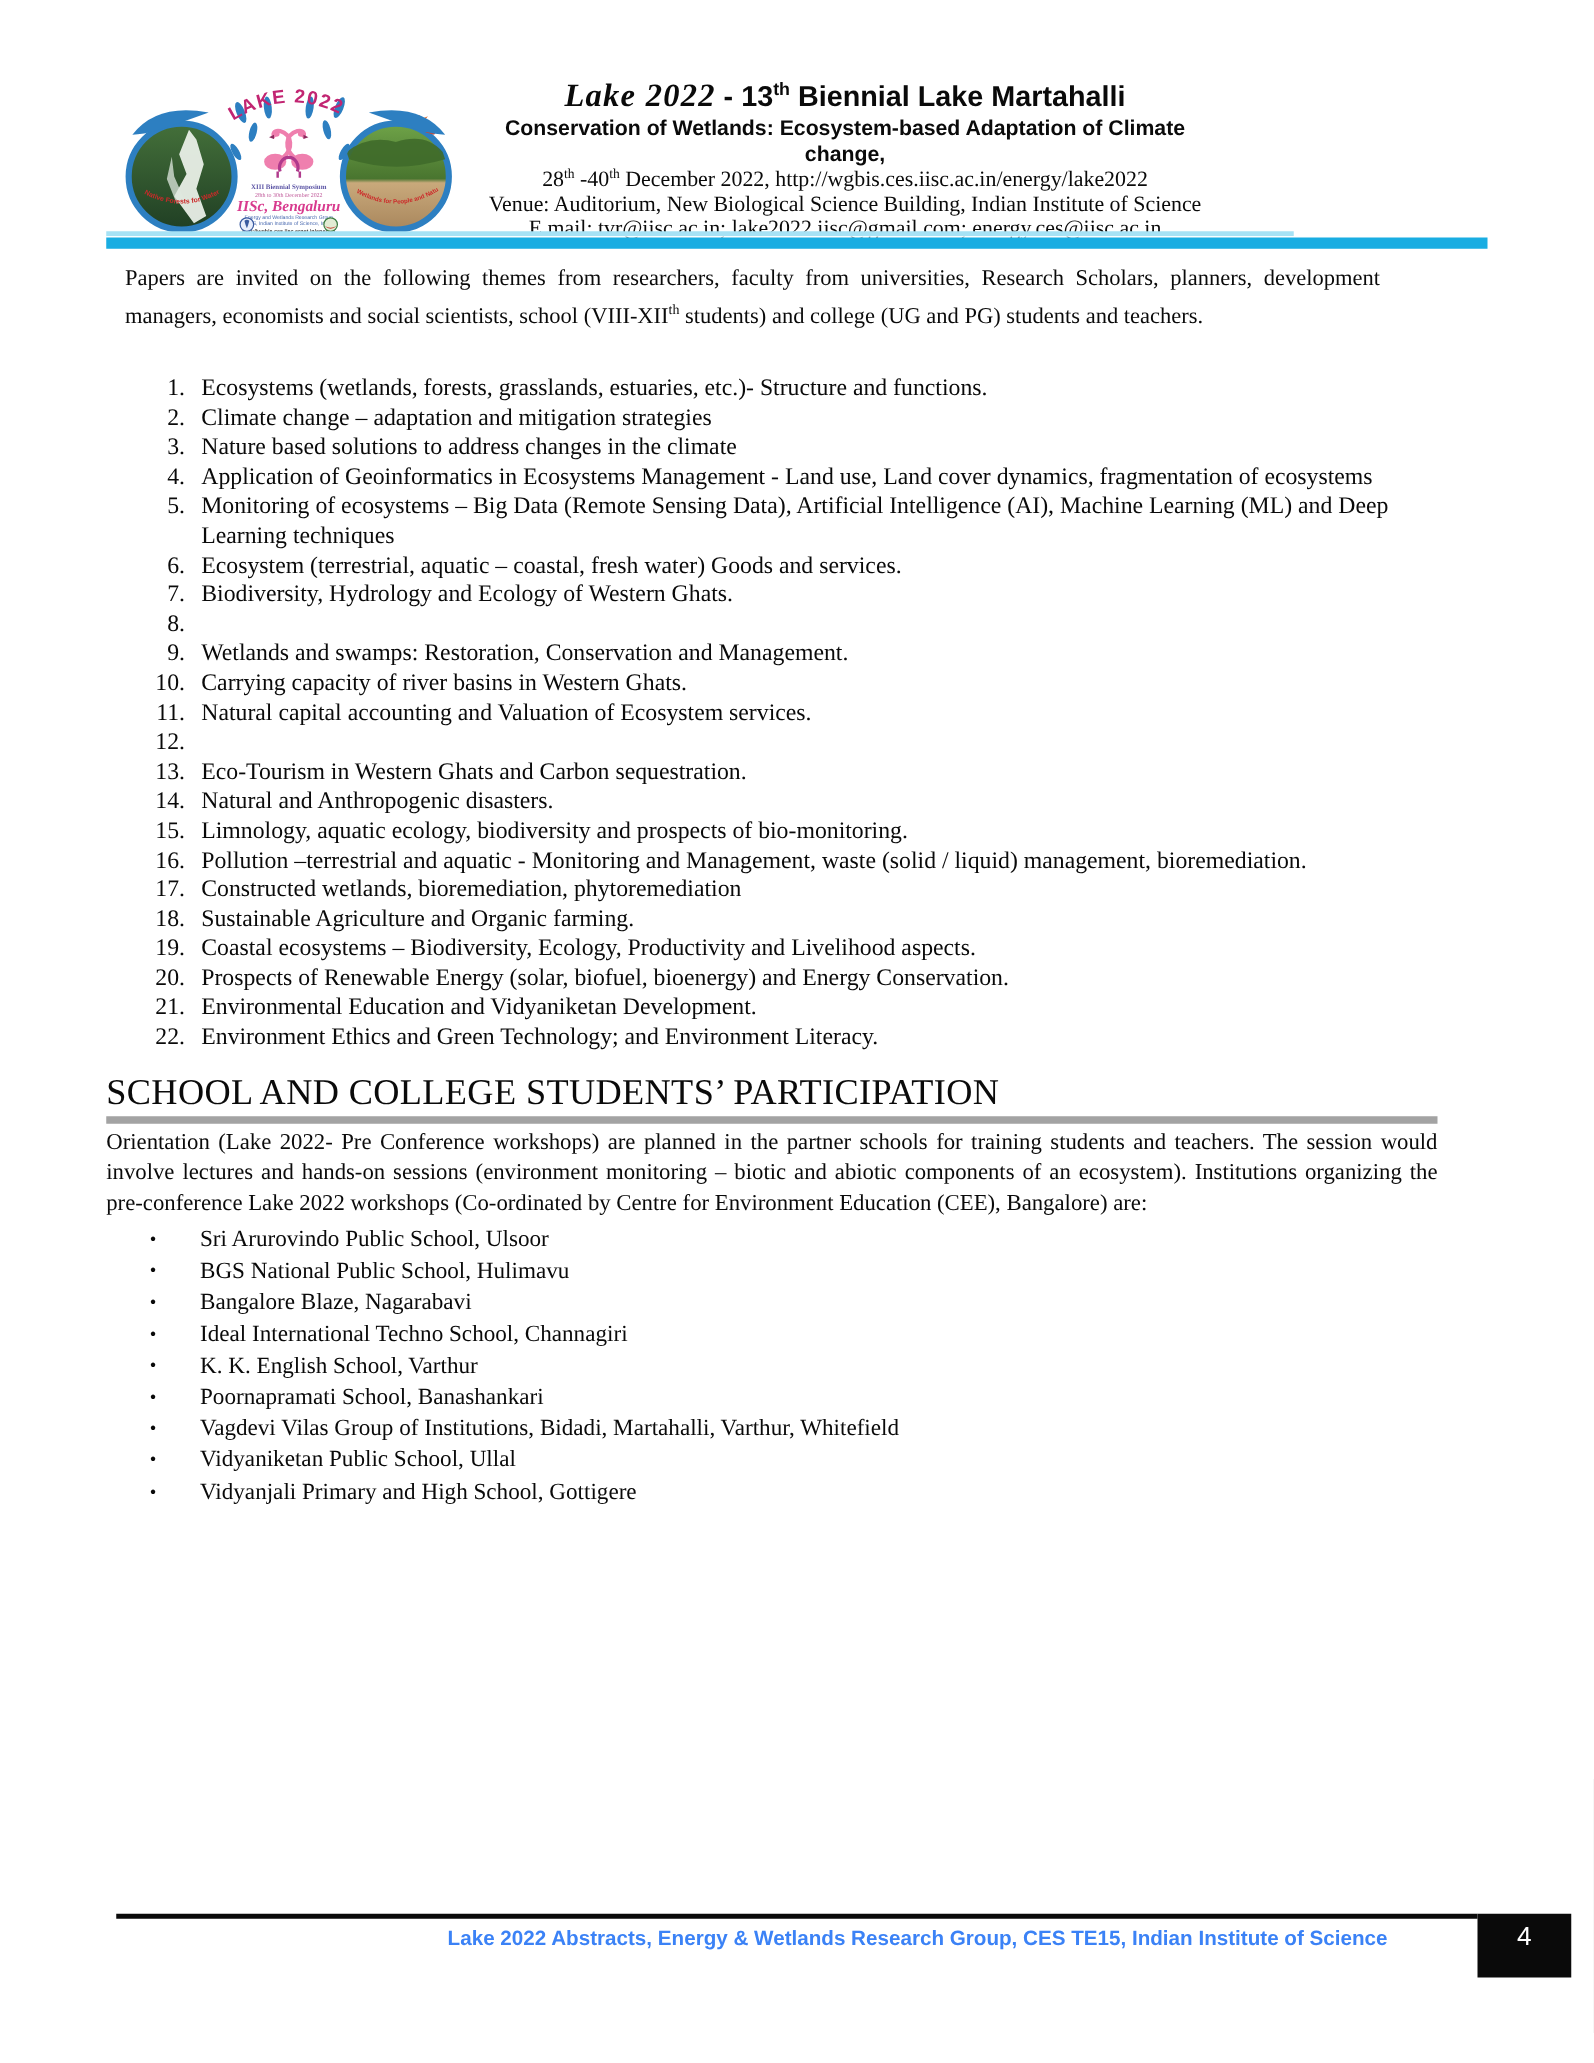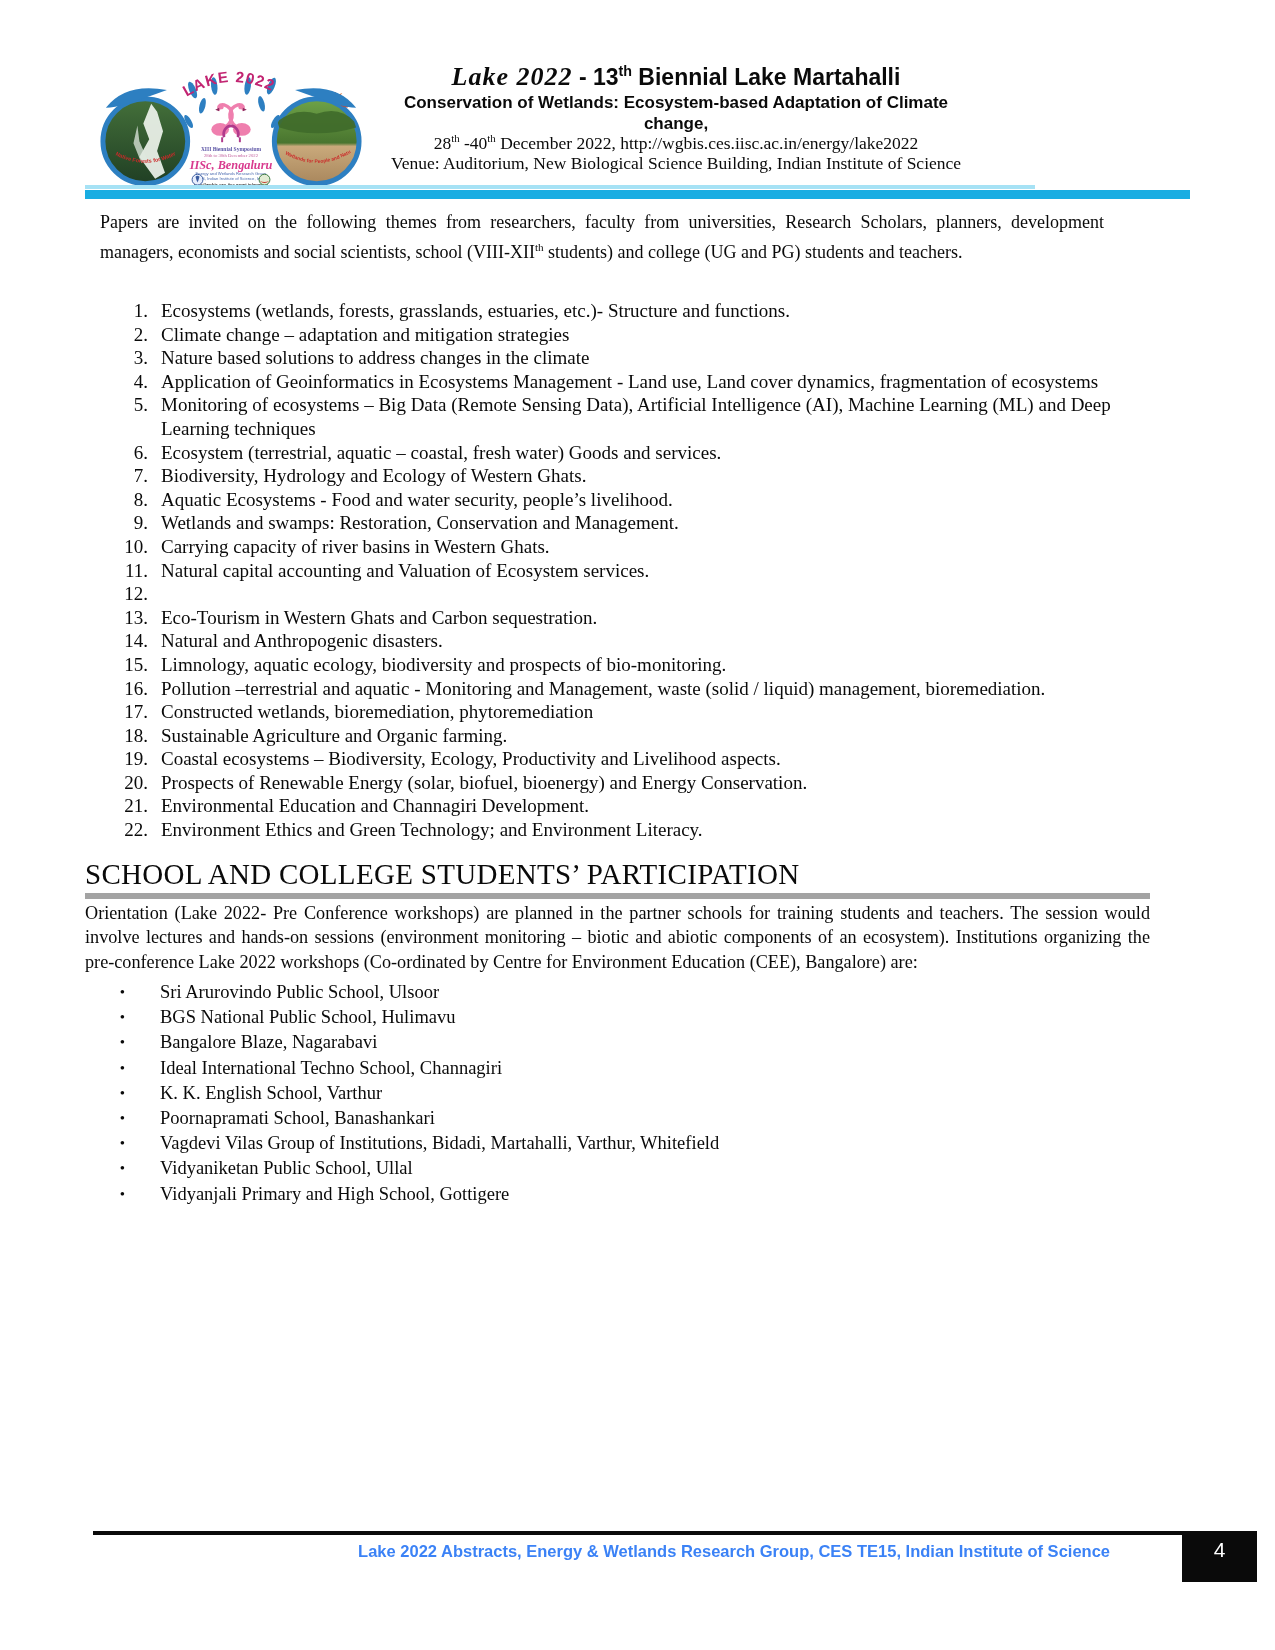--- a/index.html
+++ b/index.html
@@ -135,20 +135,21 @@
       <circle cx="169" cy="125" r="5.5" fill="#e2ecd4" stroke="#3a7a40" stroke-width="1"></circle>
       <path d="M164,126 q5,3 10,0 q-5,5 -10,0 z" fill="#c23a2a"></path>
     </svg>
   </div>
 
   <div class="header-text">
     <div class="title-line"><span class="title-script">Lake 2022</span><span><span> - 13</span><sup>th</sup><span> Biennial Lake Martahalli</span></span></div>
     <div class="subtitle">Conservation of Wetlands: Ecosystem-based Adaptation of Climate change,</div>
     <div class="hline"><span>28</span><sup>th</sup><span> -40</span><sup>th</sup><span> December 2022, http://wgbis.ces.iisc.ac.in/energy/lake2022</span></div>
     <div class="hline">Venue: Auditorium, New Biological Science Building, Indian Institute of Science</div>
+    <div class="hline">E mail: tvr@iisc.ac.in; lake2022.iisc@gmail.com; energy.ces@iisc.ac.in</div>
   </div>
 
   <div class="cyan-bar">
     <div class="cb-top"></div>
     <div class="cb-gap"></div>
     <div class="cb-main"></div>
   </div>
 
   <div class="intro"><span>Papers are invited on the following themes from researchers, faculty from universities, Research Scholars, planners, development managers, economists and social scientists, school (VIII-XII</span><sup>th</sup><span>  students) and college (UG and PG) students and teachers.</span></div>
 
@@ -176,21 +177,20 @@
     <div class="t-item">
         <span class="t-num">6.</span>
         <span class="t-text">Ecosystem (terrestrial, aquatic – coastal, fresh water) Goods and services.</span>
       </div>
     <div class="t-item">
         <span class="t-num">7.</span>
         <span class="t-text">Biodiversity, Hydrology and Ecology of Western Ghats.</span>
       </div>
     <div class="t-item">
         <span class="t-num">8.</span>
-        <span class="t-text">Aquatic Ecosystems - Food and water security, people’s livelihood.</span>
       </div>
     <div class="t-item">
         <span class="t-num">9.</span>
         <span class="t-text">Wetlands and swamps: Restoration, Conservation and Management.</span>
       </div>
     <div class="t-item">
         <span class="t-num">10.</span>
         <span class="t-text">Carrying capacity of river basins in Western Ghats.</span>
       </div>
     <div class="t-item">
@@ -227,21 +227,21 @@
     <div class="t-item">
         <span class="t-num">19.</span>
         <span class="t-text">Coastal ecosystems – Biodiversity, Ecology, Productivity and Livelihood aspects.</span>
       </div>
     <div class="t-item">
         <span class="t-num">20.</span>
         <span class="t-text">Prospects of Renewable Energy (solar, biofuel, bioenergy) and Energy Conservation.</span>
       </div>
     <div class="t-item">
         <span class="t-num">21.</span>
-        <span class="t-text">Environmental Education and Channagiri Development.</span>
+        <span class="t-text">Environmental Education and Vidyaniketan Development.</span>
       </div>
     <div class="t-item">
         <span class="t-num">22.</span>
         <span class="t-text">Environment Ethics and Green Technology; and Environment Literacy.</span>
       </div>
   </div>
 
   <div class="section-heading">SCHOOL AND COLLEGE STUDENTS’ PARTICIPATION</div>
   <div class="part-para">Orientation (Lake 2022- Pre Conference workshops) are planned in the partner schools for training students and teachers. The session would involve lectures and hands-on sessions (environment monitoring – biotic and abiotic components of an ecosystem). Institutions organizing the pre-conference Lake 2022 workshops (Co-ordinated by Centre for Environment Education (CEE), Bangalore) are:</div>
 

